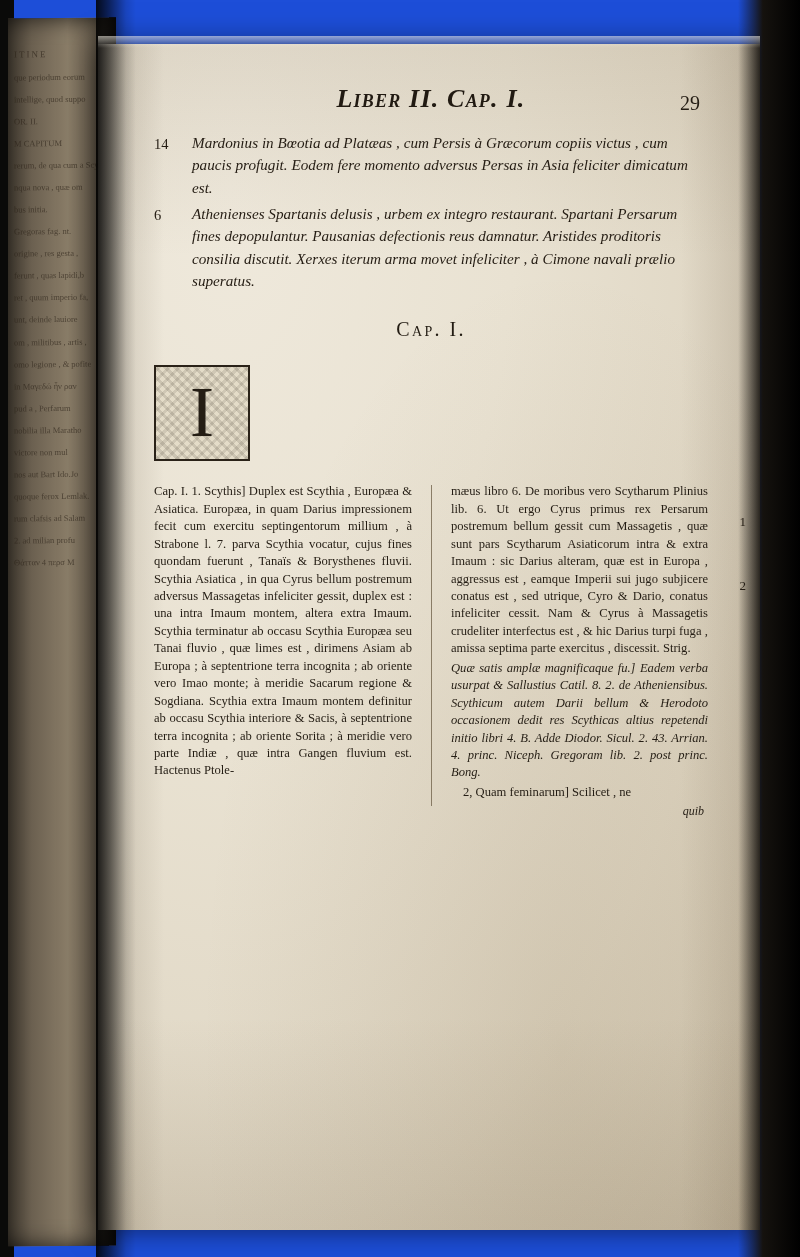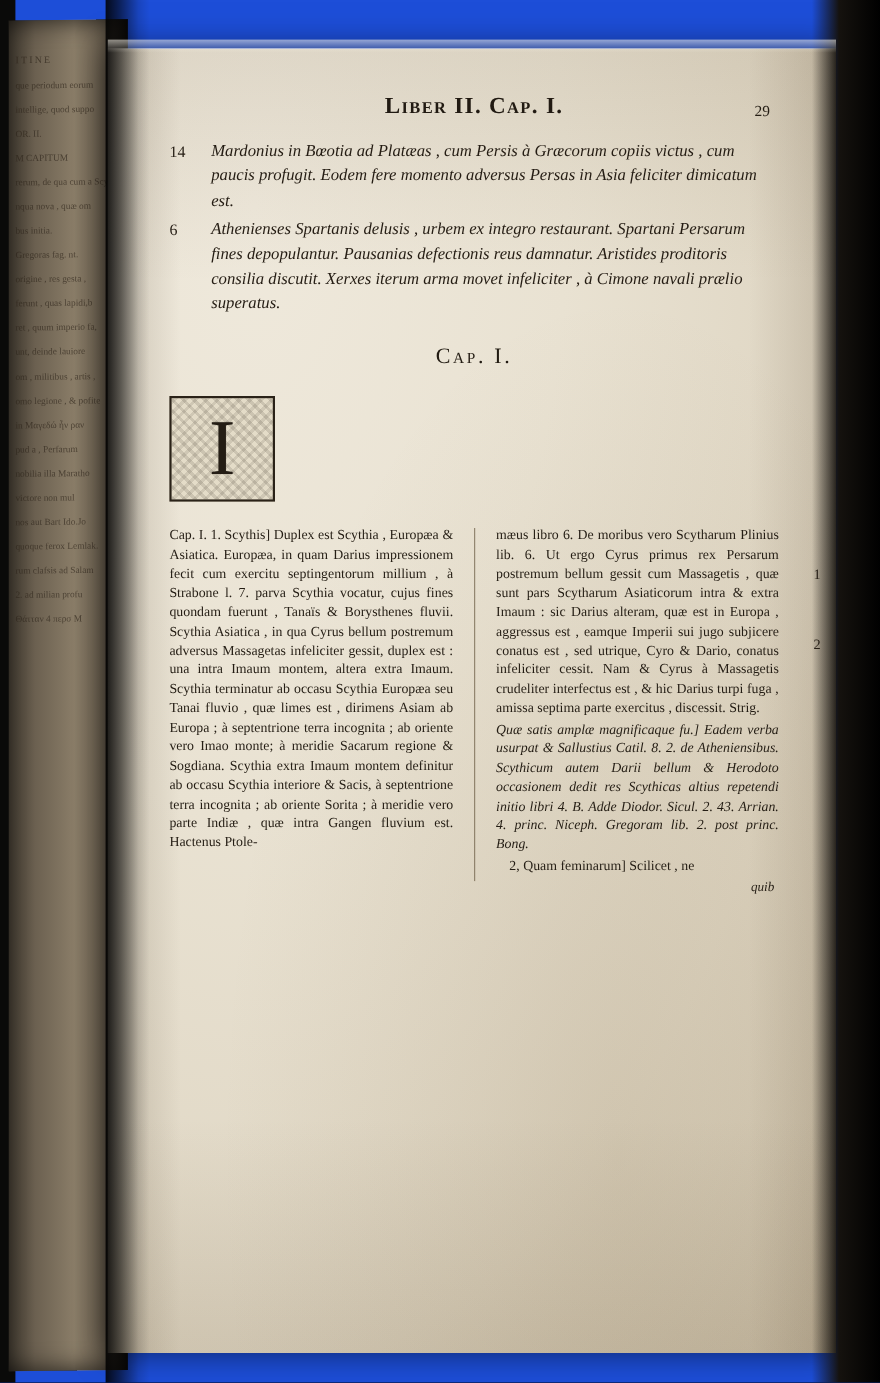--- a/index.html
+++ b/index.html
@@ -114,32 +114,33 @@
 
   
   .runhead {
     display: flex;
     align-items: baseline;
     justify-content: center;
     position: relative;
     margin-bottom: 18px;
   }
   .runhead-title {
-    font-size: 21px;
+    font-size: 26px;
     letter-spacing: 1.2px;
     font-variant: small-caps;
     font-weight: 600;
     color: #211a12;
     font-family: "Liberation Serif", serif;
+    font-style: italic;
   }
   .runhead-folio {
     position: absolute;
     right: 8px;
     bottom: -1px;
-    font-size: 14px;
+    font-size: 20px;
     color: #241d14;
   }
 
   
   .argument {
     font-style: italic;
     font-size: 15.2px;
     line-height: 1.47;
     color: #241c13;
     margin: 0 0 22px 0;

